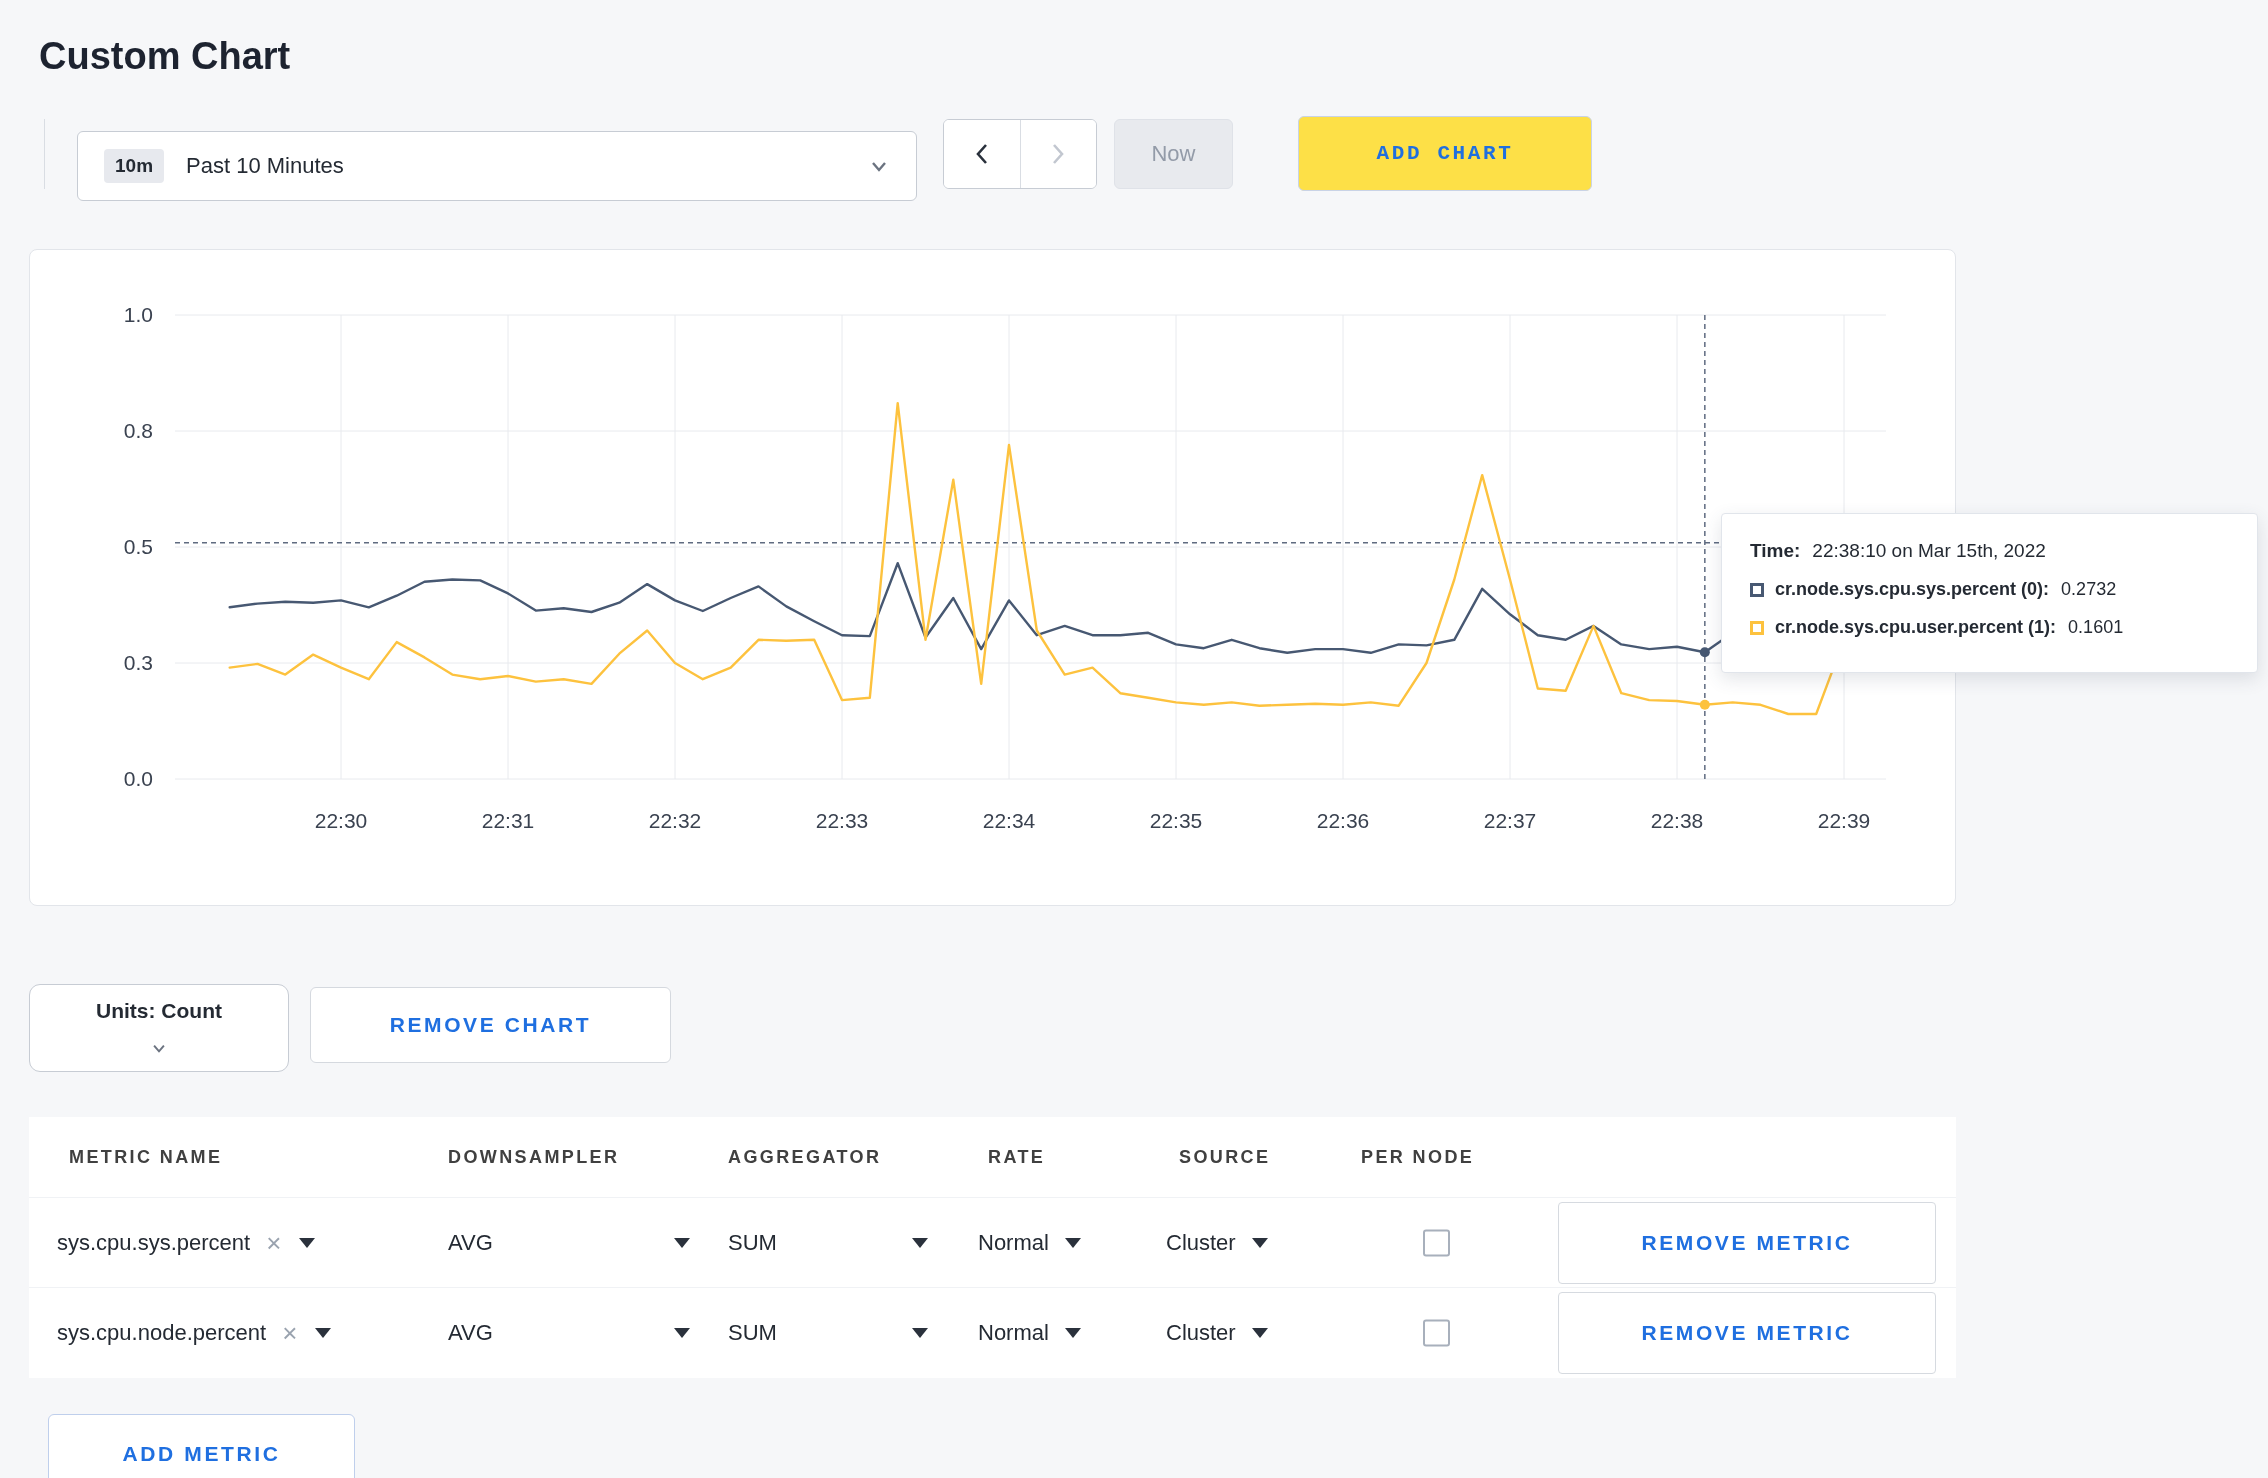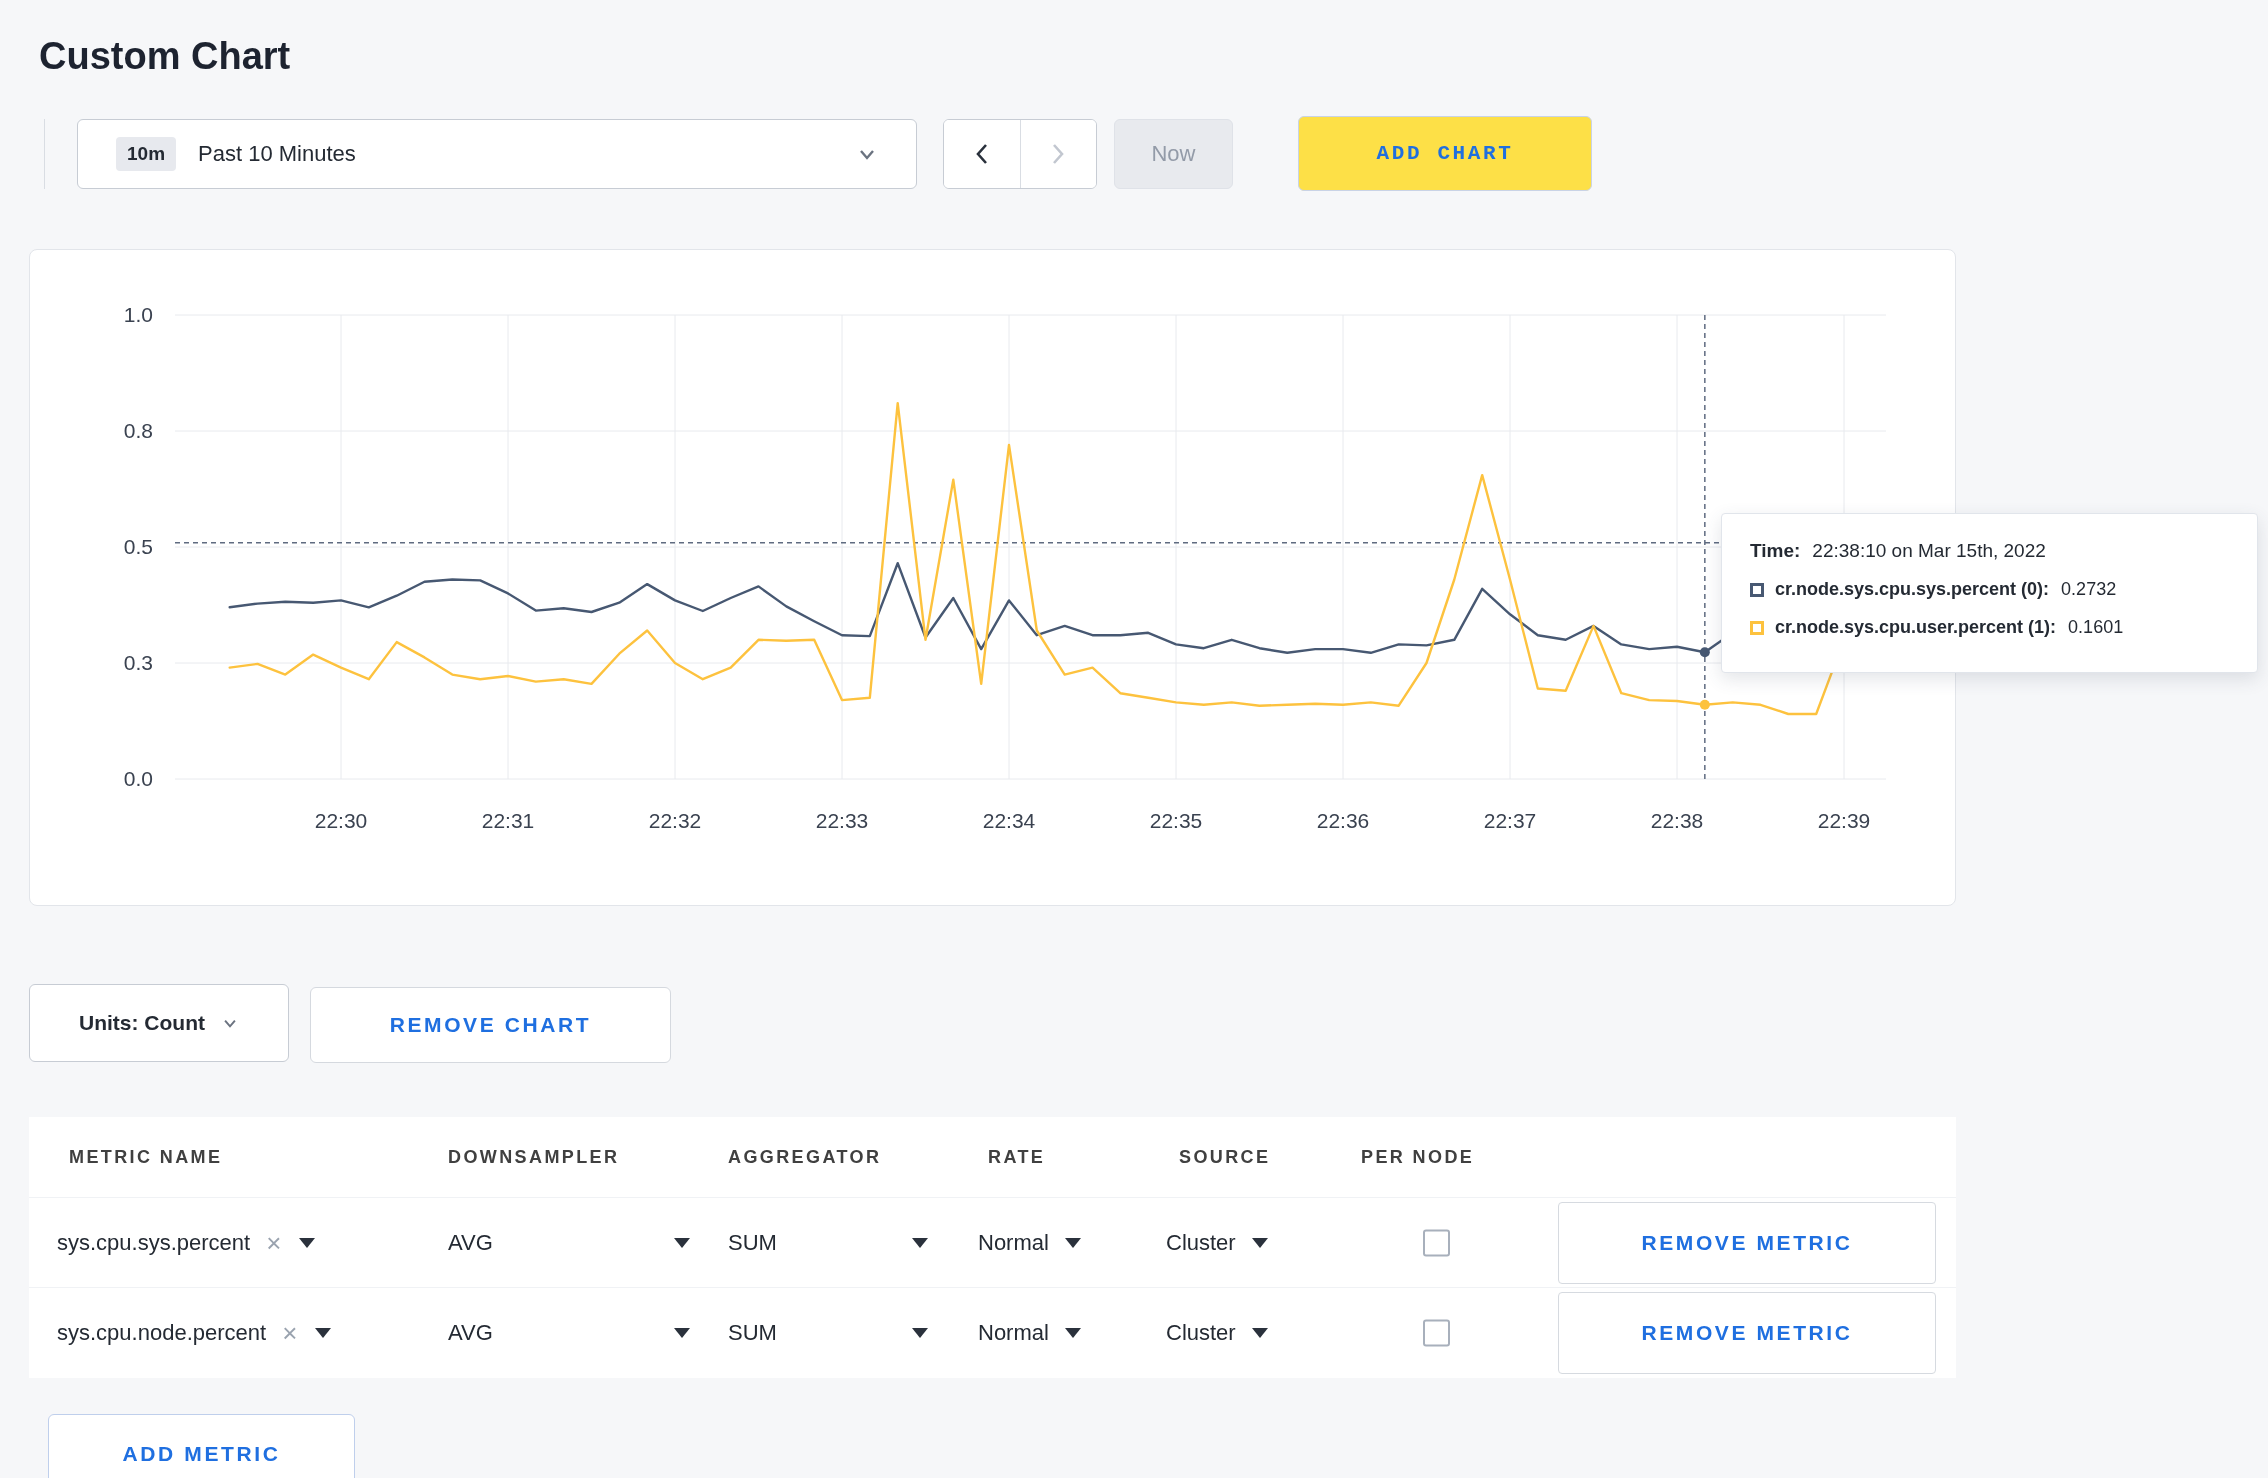--- a/index.html
+++ b/index.html
@@ -10,23 +10,23 @@
     font-family:"Liberation Sans", sans-serif;
   }
   .abs { position:absolute; }
 
   
   .page-title { left:39px; top:10px; font-size:38px; font-weight:700; color:#1d2330; }
 
   
   .toolbar-rule { left:44px; top:119px; width:1px; height:70px; background:#d9dde3; }
   .time-selector {
-    left:77px; top:119px; width:840px; height:70px;
+    left:77px; top:131px; width:840px; height:70px;
     background:#fff; border:1px solid #c7ccd4; border-radius:6px;
-    display:flex; align-items:center; padding:0 38px; cursor:pointer;
+    display:flex; align-items:center; padding:0 26px; cursor:pointer;
   }
   .time-badge { background:#e7e9ee; border-radius:4px; padding:6px 11px; font-size:19px; font-weight:700; }
   .time-label { margin-left:22px; font-size:22px; flex:1; }
   .nav-group {
     left:943px; top:119px; width:154px; height:70px;
     background:#fff; border:1px solid #c7ccd4; border-radius:6px;
     display:flex; overflow:hidden;
   }
   .nav-btn { flex:1; display:flex; align-items:center; justify-content:center; cursor:pointer; background:#fff; border:none; }
   .nav-btn + .nav-btn { border-left:1px solid #d9dde3; }
@@ -60,24 +60,24 @@
   }
   .tt-row { display:flex; align-items:center; margin-bottom:17px; font-size:19px; }
   .tt-row:last-child { margin-bottom:6px; }
   .tt-label { font-weight:700; margin-right:12px; }
   .tt-swatch { width:14px; height:14px; border:3px solid #475872; background:#fff; margin-right:11px; flex:none; }
   .tt-name { font-weight:700; font-size:18px; }
   .tt-val { margin-left:12px; font-size:18px; }
 
   
   .units-button {
-    left:29px; top:984px; width:260px; height:78px;
-    background:#fff; border:1px solid #c7ccd4; border-radius:6px;
+    left:29px; top:984px; width:260px; height:88px;
+    background:#fff; border:1px solid #c7ccd4; border-radius:11px;
     display:flex; align-items:center; justify-content:center; gap:16px;
-    font-size:21px; font-weight:700; cursor:pointer;
+    font-size:21px; font-weight:700; cursor:pointer;flex-direction:column;
   }
   .remove-chart-button {
     left:310px; top:987px; width:361px; height:76px;
     background:#fff; border:1px solid #d5d9df; border-radius:6px;
     display:flex; align-items:center; justify-content:center; cursor:pointer;
   }
 
   
   .metrics-table { left:29px; top:1117px; width:1927px; height:261px; background:#fff; }
   .table-header { position:relative; height:80px; }

